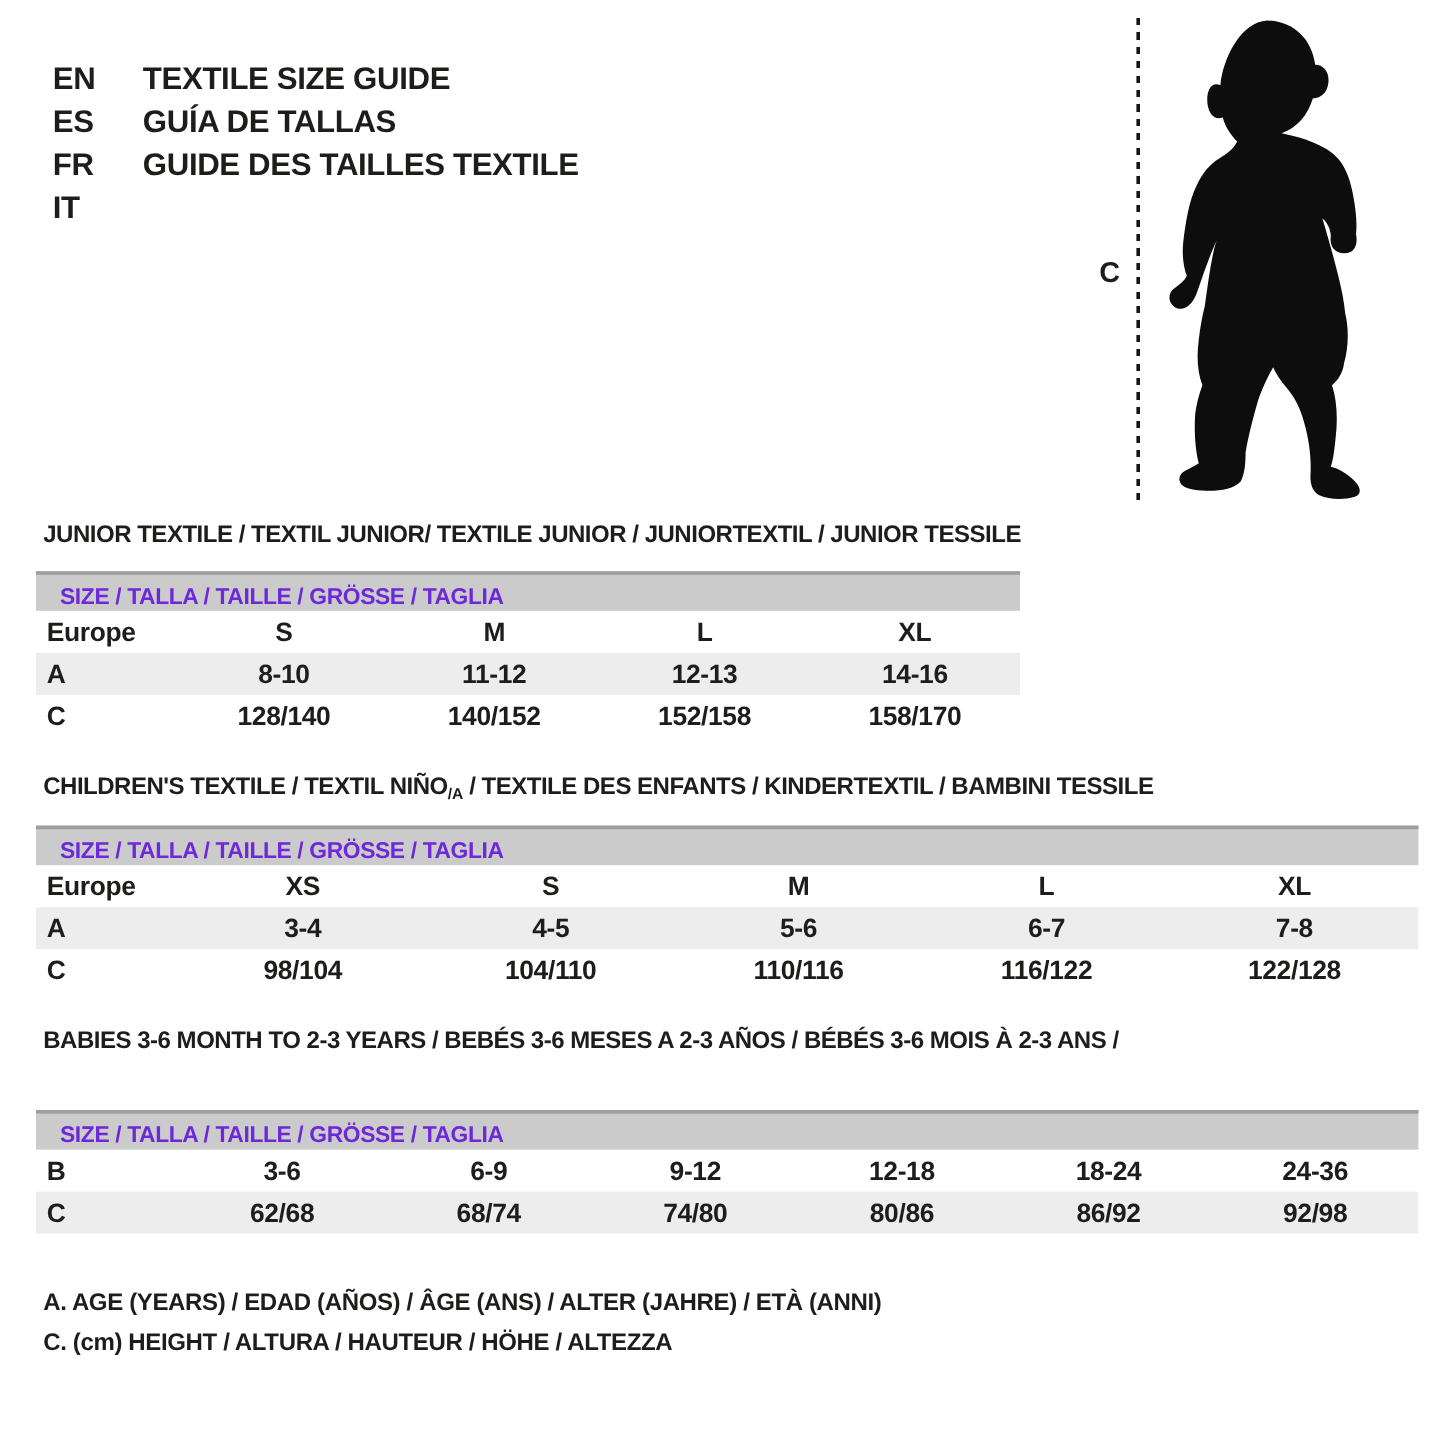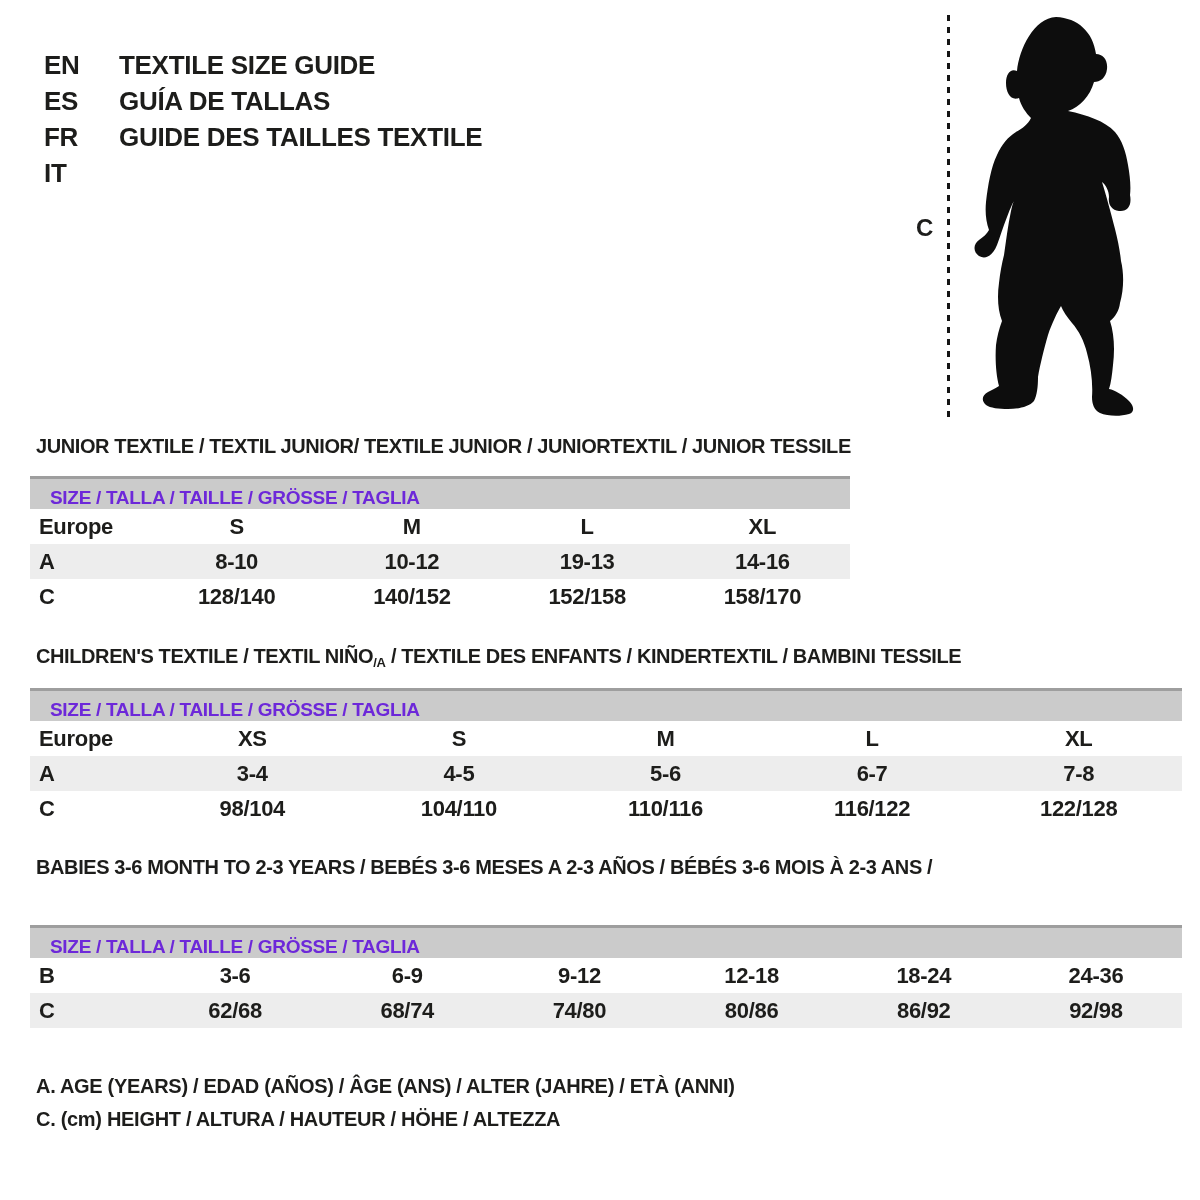--- a/index.html
+++ b/index.html
@@ -94,22 +94,22 @@
   <div class="trow">
     <span class="lcell">Europe</span>
     <span class="cell">S</span>
     <span class="cell">M</span>
     <span class="cell">L</span>
     <span class="cell">XL</span>
   </div>
   <div class="trow shaded">
     <span class="lcell">A</span>
     <span class="cell">8-10</span>
-    <span class="cell">10-12</span>
-    <span class="cell">19-13</span>
+    <span class="cell">11-12</span>
+    <span class="cell">12-13</span>
     <span class="cell">14-16</span>
   </div>
   <div class="trow">
     <span class="lcell">C</span>
     <span class="cell">128/140</span>
     <span class="cell">140/152</span>
     <span class="cell">152/158</span>
     <span class="cell">158/170</span>
   </div>
 </div>

